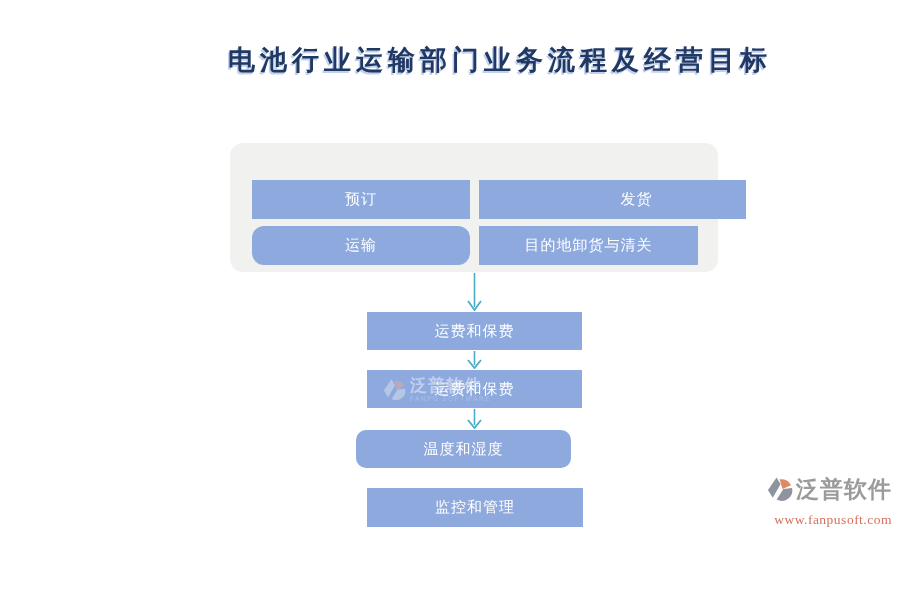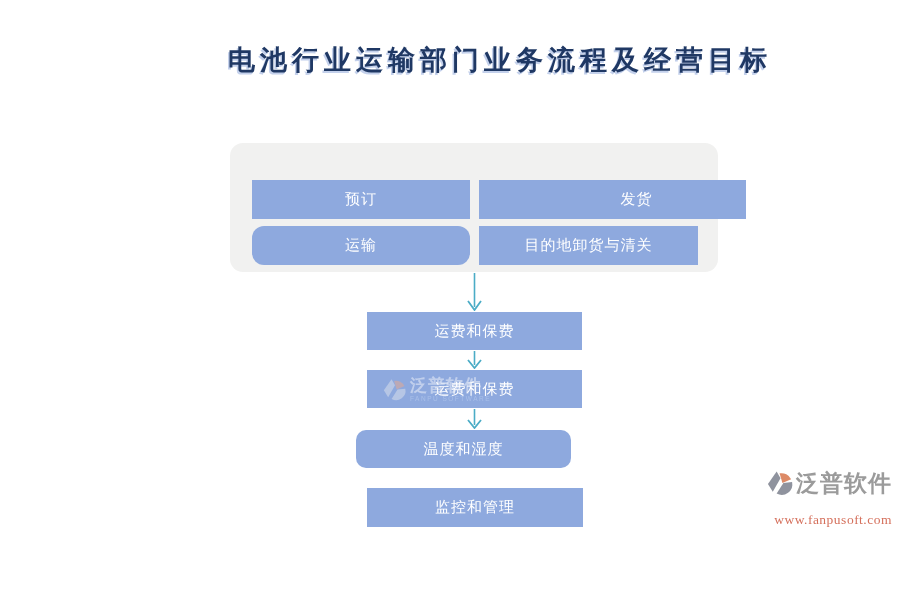--- a/index.html
+++ b/index.html
@@ -121,21 +121,21 @@
     color: #9b9b9b;
     letter-spacing: 1px;
     line-height: 1;
     white-space: nowrap;
   }
   .footer-brand .brand-url {
     font-family: "Liberation Serif", "DejaVu Serif", serif;
     font-size: 13.5px;
     color: #d5705c;
     letter-spacing: 0.5px;
-    margin-top: 15px;
+    margin-top: 9px;
     white-space: nowrap;
   }
 </style>
 </head>
 <body>
 
 <div class="stage">
 
   <div class="diagram-title">电池行业运输部门业务流程及经营目标</div>
 

